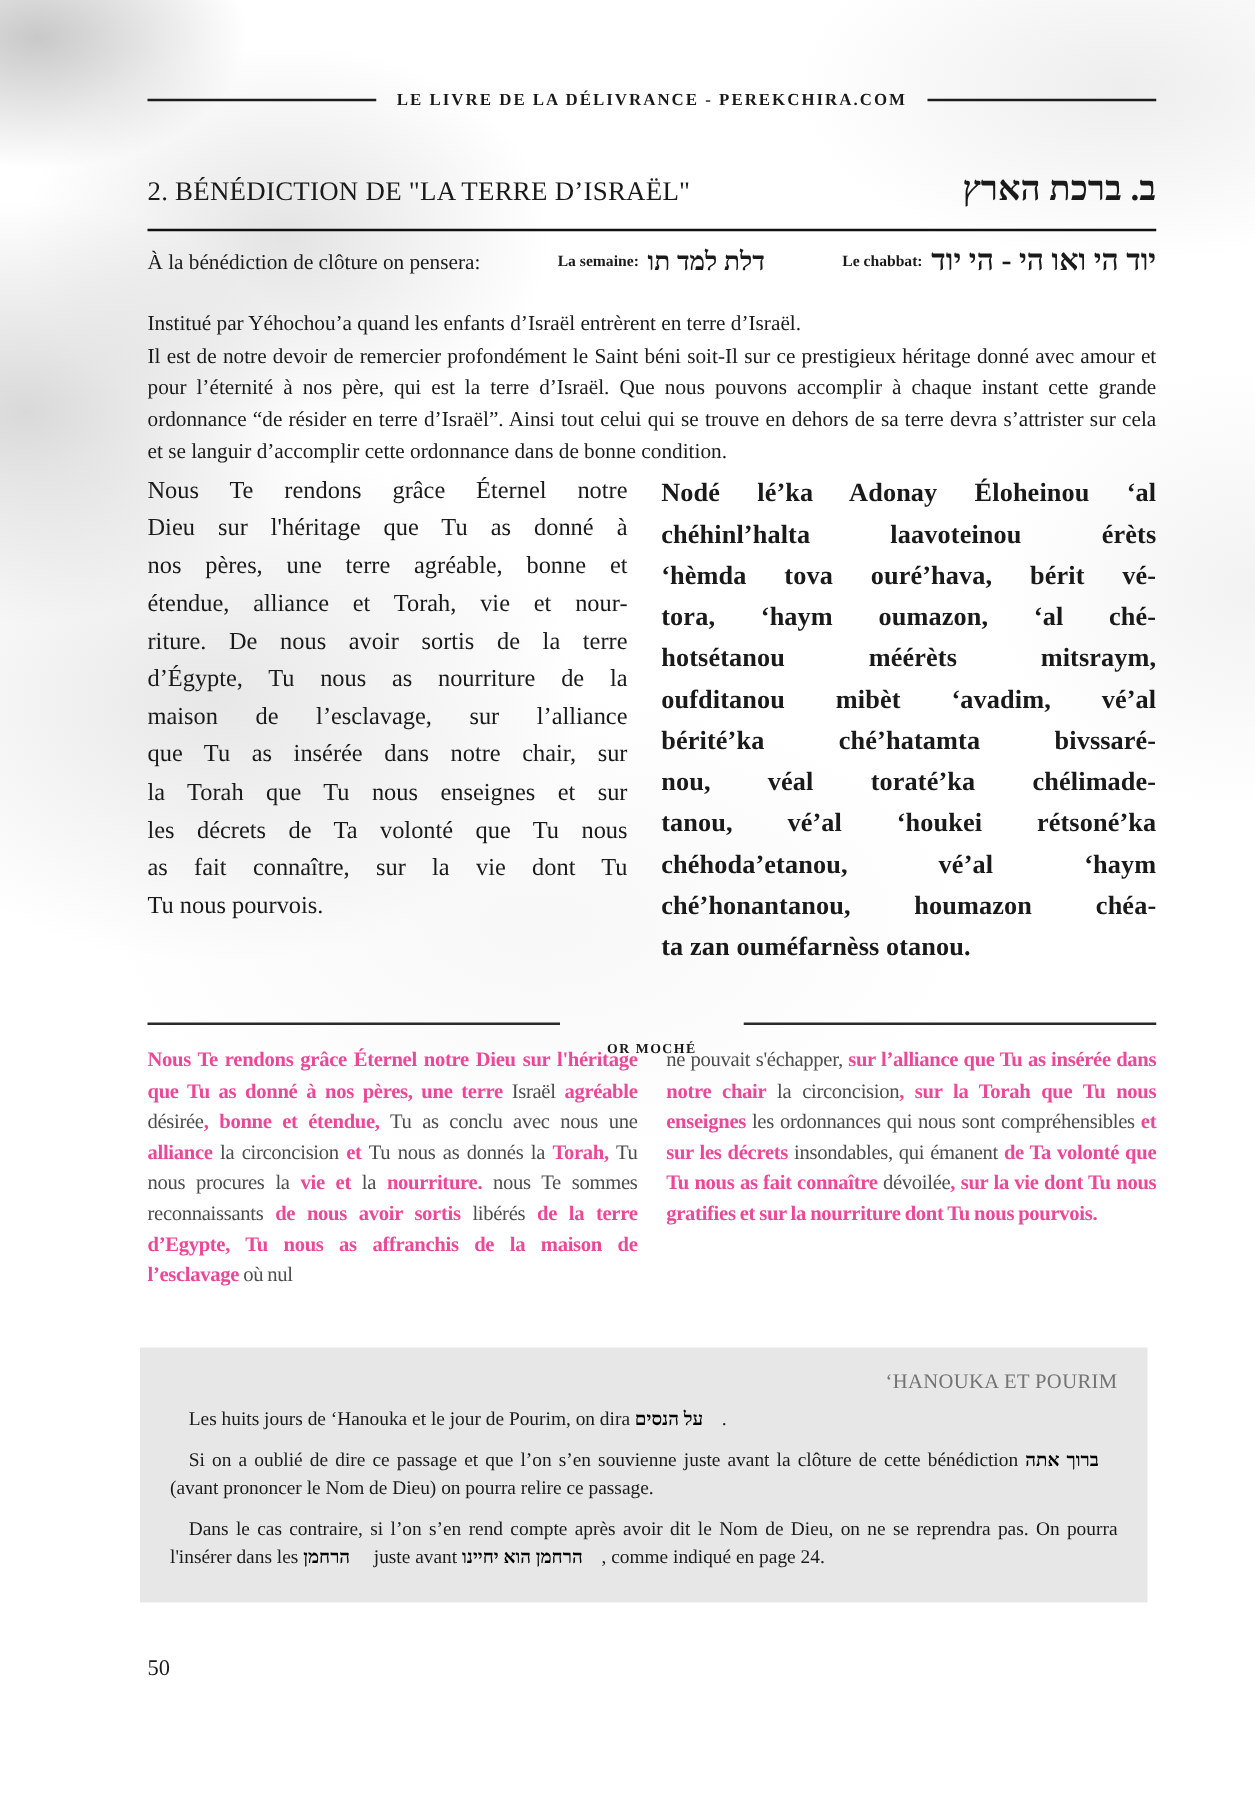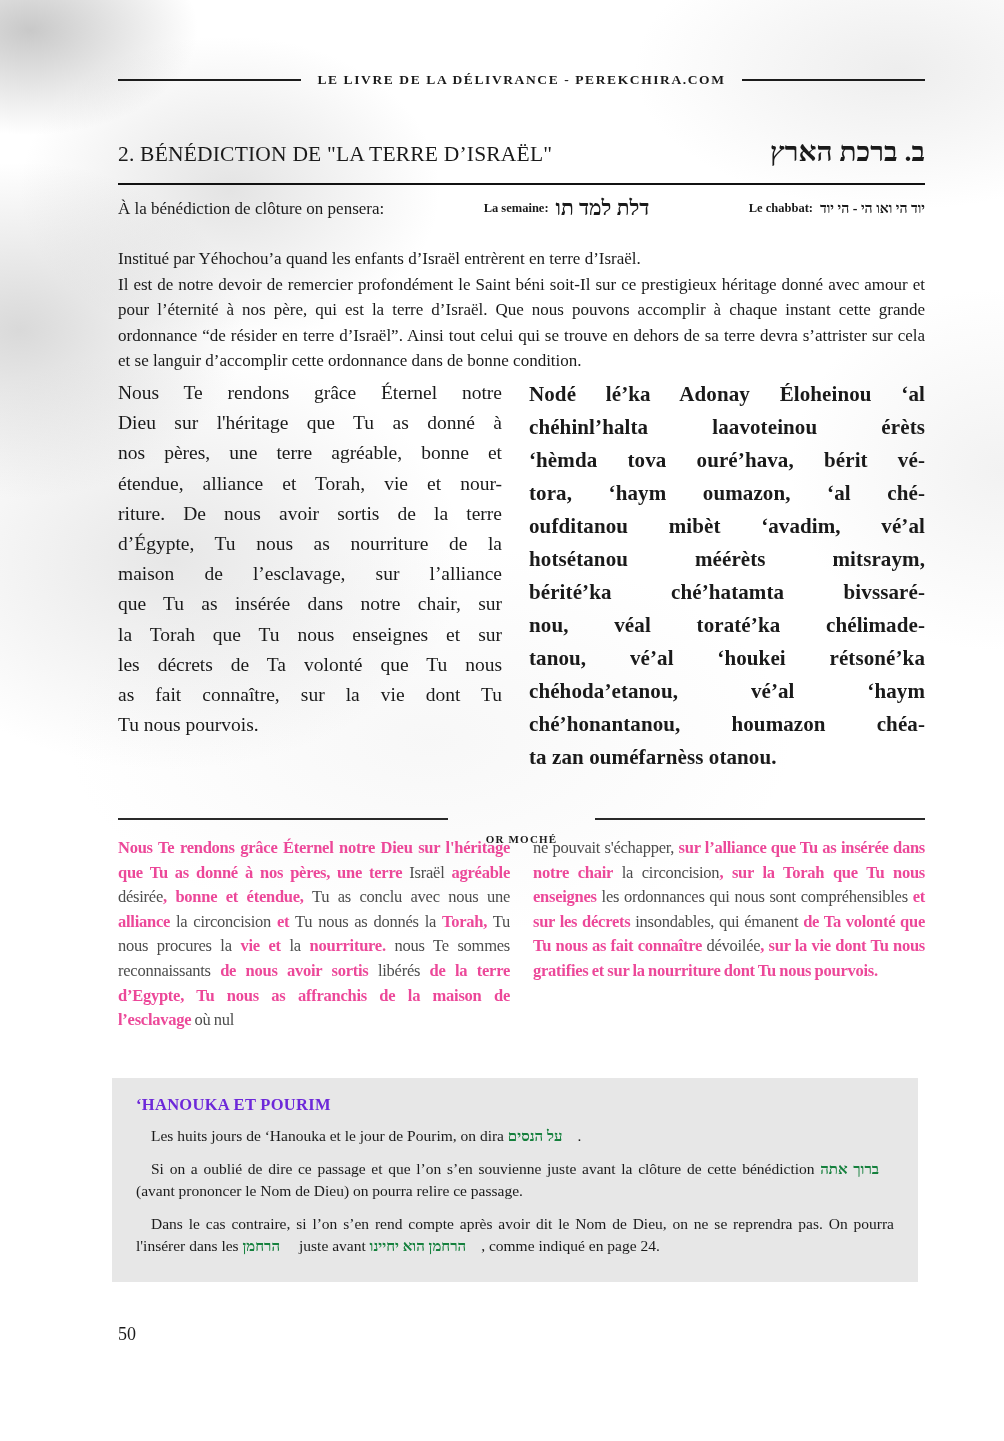--- a/index.html
+++ b/index.html
@@ -23,45 +23,45 @@
   .titlerow{top:136px;left:118px;right:79px;display:flex;justify-content:space-between;align-items:baseline;}
   .title-fr{font-size:21.5px;letter-spacing:.2px;}
   .title-he{font-size:28px;font-weight:bold;}
   .titlerule{top:183px;left:118px;right:79px;height:2px;background:#111;}
   
   .kav{top:196px;left:118px;right:79px;display:flex;align-items:center;justify-content:space-between;}
   .kav .intro{font-size:17px;}
   .kav .grp{display:flex;align-items:center;gap:7px;}
   .kav .lbl{font-size:12.5px;font-weight:bold;}
   .he-week{font-size:21px;font-weight:bold;}
-  .he-shab{font-size:14px;font-weight:bold;}
+  .he-shab{font-size:24px;font-weight:bold;}
   
   .introblock{top:246px;left:118px;width:807px;font-size:17px;line-height:25.6px;}
   .introblock p{margin:0;text-align:justify;}
   
   .praycols{top:378px;left:118px;right:79px;display:flex;justify-content:space-between;}
   .col-fr{width:384px;font-size:19.5px;line-height:30.2px;}
   .col-tr{width:396px;font-size:21px;line-height:33px;font-weight:bold;letter-spacing:.1px;}
   .jline{text-align:justify;text-align-last:justify;white-space:normal;}
   .jlast{text-align-last:left;}
   
   .div{top:793px;left:118px;right:79px;display:flex;align-items:center;gap:38px;}
   .div .rule{flex:1;height:2px;background:#2a2a2a;}
   .div .txt{font-size:11px;font-weight:bold;letter-spacing:1.2px;white-space:nowrap;margin-top:40px;}
   
   .comcols{top:836px;left:118px;right:79px;display:flex;justify-content:space-between;}
   .com{width:392px;font-size:16.5px;line-height:24.6px;text-align:justify;
        letter-spacing:-0.25px;word-spacing:-0.6px;}
   .seg-b{font-weight:bold;color:#ec4899;}
   .seg-r{color:#4d4d4d;}
-  .seg-he{font-weight:bold;color:#15803d;unicode-bidi:isolate;direction:rtl;}
+  .seg-he{font-weight:bold;color:#000000;unicode-bidi:isolate;direction:rtl;}
   
   .box{top:1078px;left:112px;width:806px;background:#e7e7e7;box-sizing:border-box;
        padding:17px 24px 24px 24px;}
-  .box h3{margin:0 0 6px 0;text-align:left;font-size:16.5px;letter-spacing:.3px;font-weight:bold;color:#6d28d9;}
+  .box h3{margin:0 0 6px 0;text-align:right;font-size:16.5px;letter-spacing:.3px;font-weight:normal;color:#737373;}
   .box p{margin:10px 0 0 0;font-size:15.5px;line-height:22.5px;text-align:justify;color:#1b1b1b;}
   .box .seg-r{color:#1b1b1b;margin-left:15px;}
   .box .seg-he{font-size:15px;}
   
   .pagenum{top:1324px;left:118px;font-size:18px;}
 </style>
 </head>
 <body>
 
 <div class="page">
@@ -109,22 +109,22 @@
         <div class="jline">la Torah que Tu nous enseignes et sur</div>
         <div class="jline">les décrets de Ta volonté que Tu nous</div>
         <div class="jline">as fait connaître, sur la vie dont Tu</div>
         <div class="jline jlast">Tu nous pourvois.</div>
       </div>
     <div class="col-tr">
         <div class="jline">Nodé lé’ka Adonay Éloheinou ‘al</div>
         <div class="jline">chéhinl’halta laavoteinou érèts</div>
         <div class="jline">‘hèmda tova ouré’hava, bérit vé-</div>
         <div class="jline">tora, ‘haym oumazon, ‘al ché-</div>
+        <div class="jline">hotsétanou méérèts mitsraym,</div>
         <div class="jline">oufditanou mibèt ‘avadim, vé’al</div>
-        <div class="jline">hotsétanou méérèts mitsraym,</div>
         <div class="jline">bérité’ka ché’hatamta bivssaré-</div>
         <div class="jline">nou, véal toraté’ka chélimade-</div>
         <div class="jline">tanou, vé’al ‘houkei rétsoné’ka</div>
         <div class="jline">chéhoda’etanou, vé’al ‘haym</div>
         <div class="jline">ché’honantanou, houmazon chéa-</div>
         <div class="jline jlast">ta zan ouméfarnèss otanou.</div>
       </div>
   </div>
 
   <div class="abs div">

